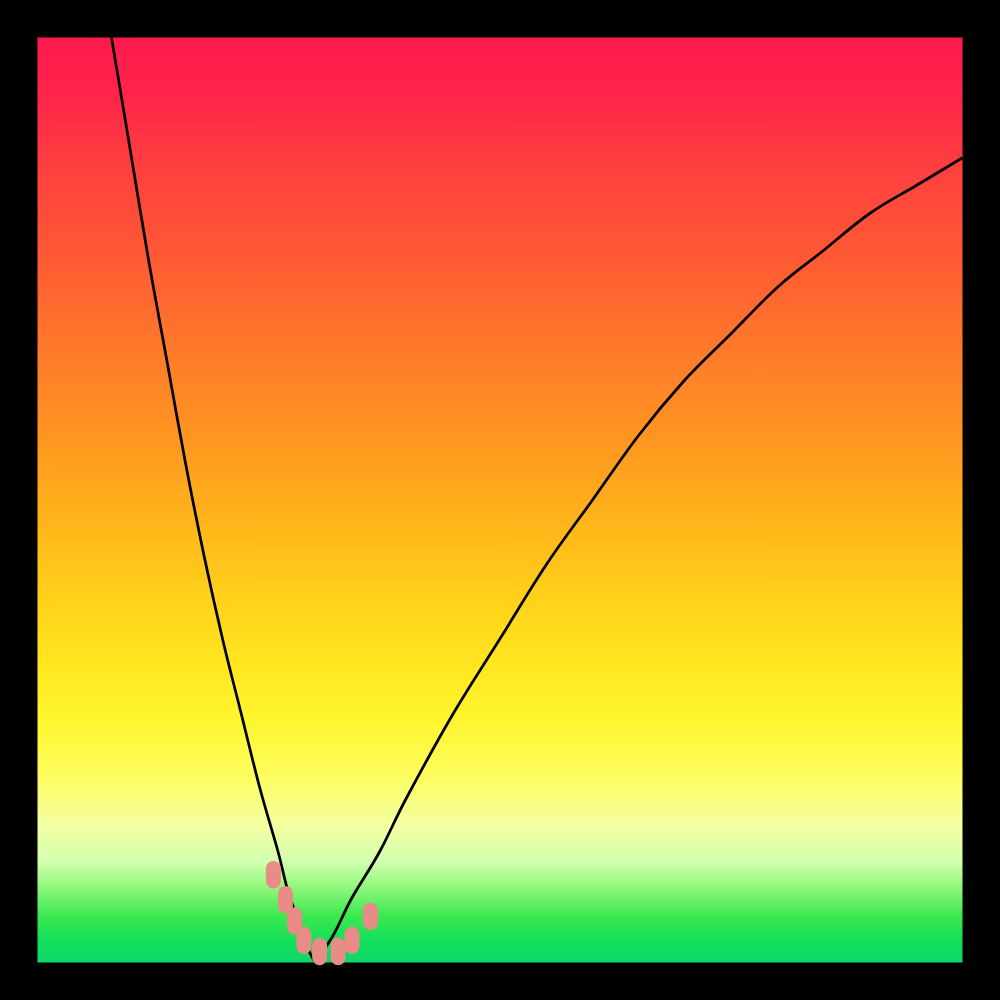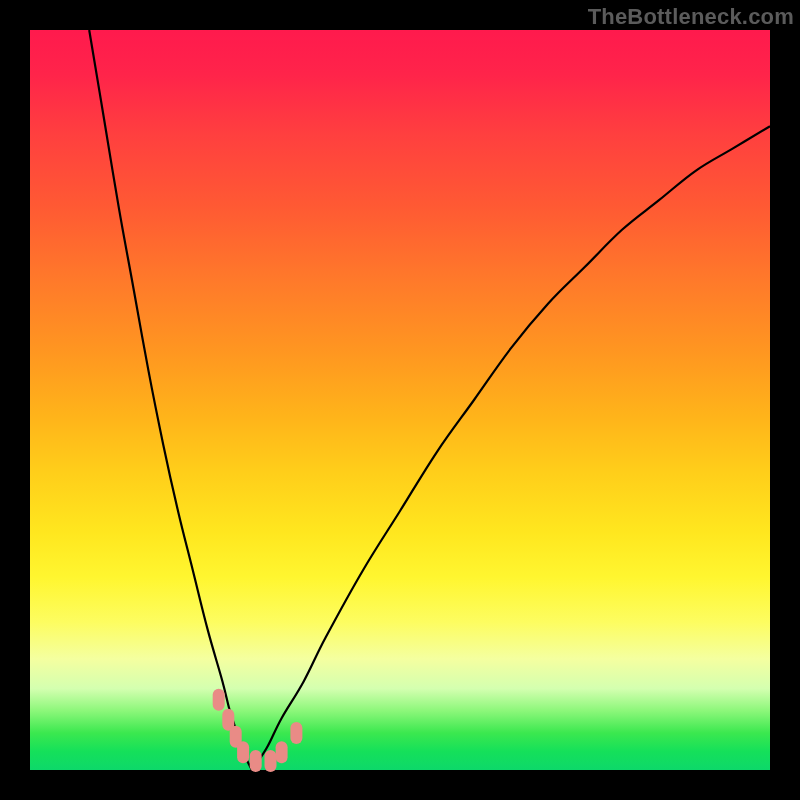--- a/index.html
+++ b/index.html
@@ -70,21 +70,20 @@
   .marker {
     fill: #e98b86;
     stroke: none;
   }
 </style>
 </head>
 <body>
 
 <div class="stage">
 
-  <div class="attribution">TheBottleneck.com</div>
 
   <div class="plot">
     <svg class="curves" viewBox="0 0 740 740" preserveAspectRatio="none">
       <path id="curve-left" class="curve" d="M 59.2 0.0 C 61.9 16.0, 68.7 56.8, 74.0 88.8 C 79.3 120.8, 83.5 147.0, 88.8 177.6 C 94.1 208.2, 98.3 229.7, 103.6 259.0 C 108.9 288.3, 113.1 312.4, 118.4 340.4 C 123.7 368.4, 127.9 389.1, 133.2 414.4 C 138.5 439.7, 142.7 458.4, 148.0 481.0 C 153.3 503.6, 157.5 518.9, 162.8 540.2 C 168.1 561.5, 172.3 579.4, 177.6 599.4 C 182.9 619.4, 188.4 636.5, 192.4 651.2 C 196.4 665.9, 197.1 671.5, 199.8 680.8 C 202.5 690.1, 204.5 695.0, 207.2 703.0 C 209.9 711.0, 211.9 718.5, 214.6 725.2 C 217.3 731.9, 220.7 737.3, 222.0 740.0"></path>
       <path id="curve-right" class="curve" d="M 222.0 740.0 C 224.7 736.0, 231.5 727.1, 236.8 717.8 C 242.1 708.5, 244.9 700.2, 251.6 688.2 C 258.3 676.2, 265.8 665.9, 273.8 651.2 C 281.8 636.5, 285.3 626.8, 296.0 606.8 C 306.7 586.8, 319.7 562.8, 333.0 540.2 C 346.3 517.6, 356.7 502.3, 370.0 481.0 C 383.3 459.7, 393.7 441.8, 407.0 421.8 C 420.3 401.8, 430.7 388.6, 444.0 370.0 C 457.3 351.4, 467.7 335.5, 481.0 318.2 C 494.3 300.9, 504.7 288.5, 518.0 273.8 C 531.3 259.1, 541.7 250.1, 555.0 236.8 C 568.3 223.5, 578.7 211.8, 592.0 199.8 C 605.3 187.8, 615.7 180.9, 629.0 170.2 C 642.3 159.5, 652.7 149.9, 666.0 140.6 C 679.3 131.3, 689.7 126.4, 703.0 118.4 C 716.3 110.4, 733.3 100.2, 740.0 96.2"></path>
       <g id="markers">
           <rect x="182.7" y="658.7" width="12" height="22" rx="6" ry="6" class="marker"></rect>
           <rect x="192.3" y="678.7" width="12" height="22" rx="6" ry="6" class="marker"></rect>
           <rect x="199.7" y="695.7" width="12" height="22" rx="6" ry="6" class="marker"></rect>
           <rect x="207.1" y="711.2" width="12" height="22" rx="6" ry="6" class="marker"></rect>

